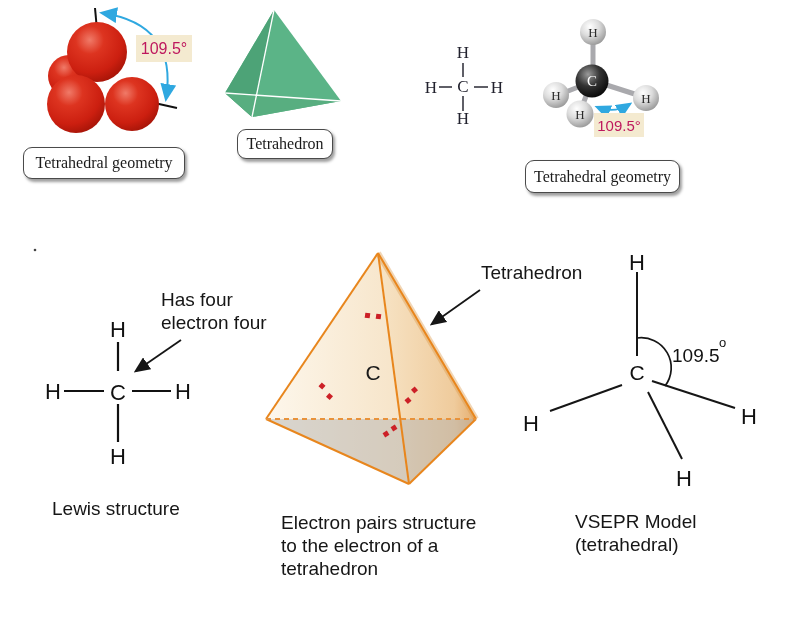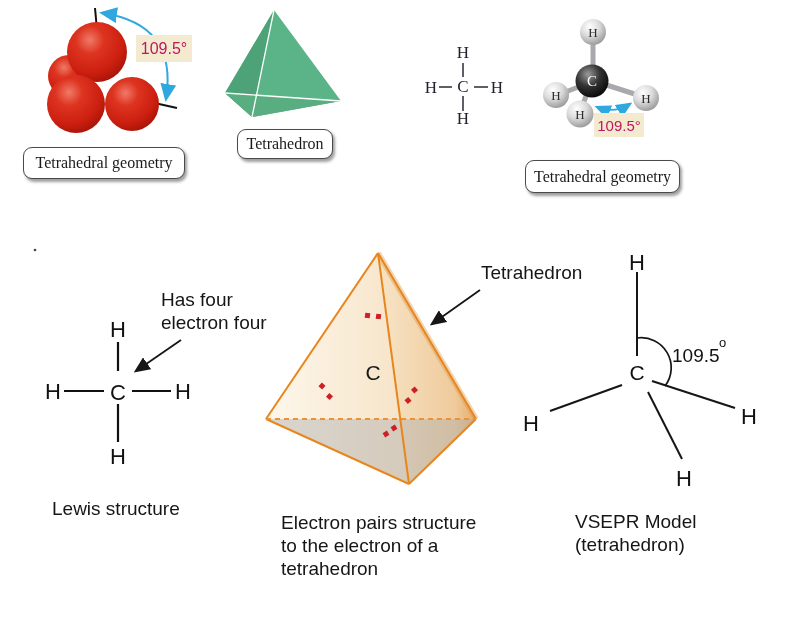--- a/index.html
+++ b/index.html
@@ -220,16 +220,16 @@
   </div>
 
   <div class="note" style="left:281px; top:511px;">
     <span>Electron pairs structure</span>
     <span>to the electron of a</span>
     <span>tetrahedron</span>
   </div>
 
   <div class="note center" style="left:575px; top:510px; width:175px;">
     <span>VSEPR Model</span>
-    <span>(tetrahedron)</span>
+    <span>(tetrahedral)</span>
   </div>
 
 </div>
 
 </body></html>

